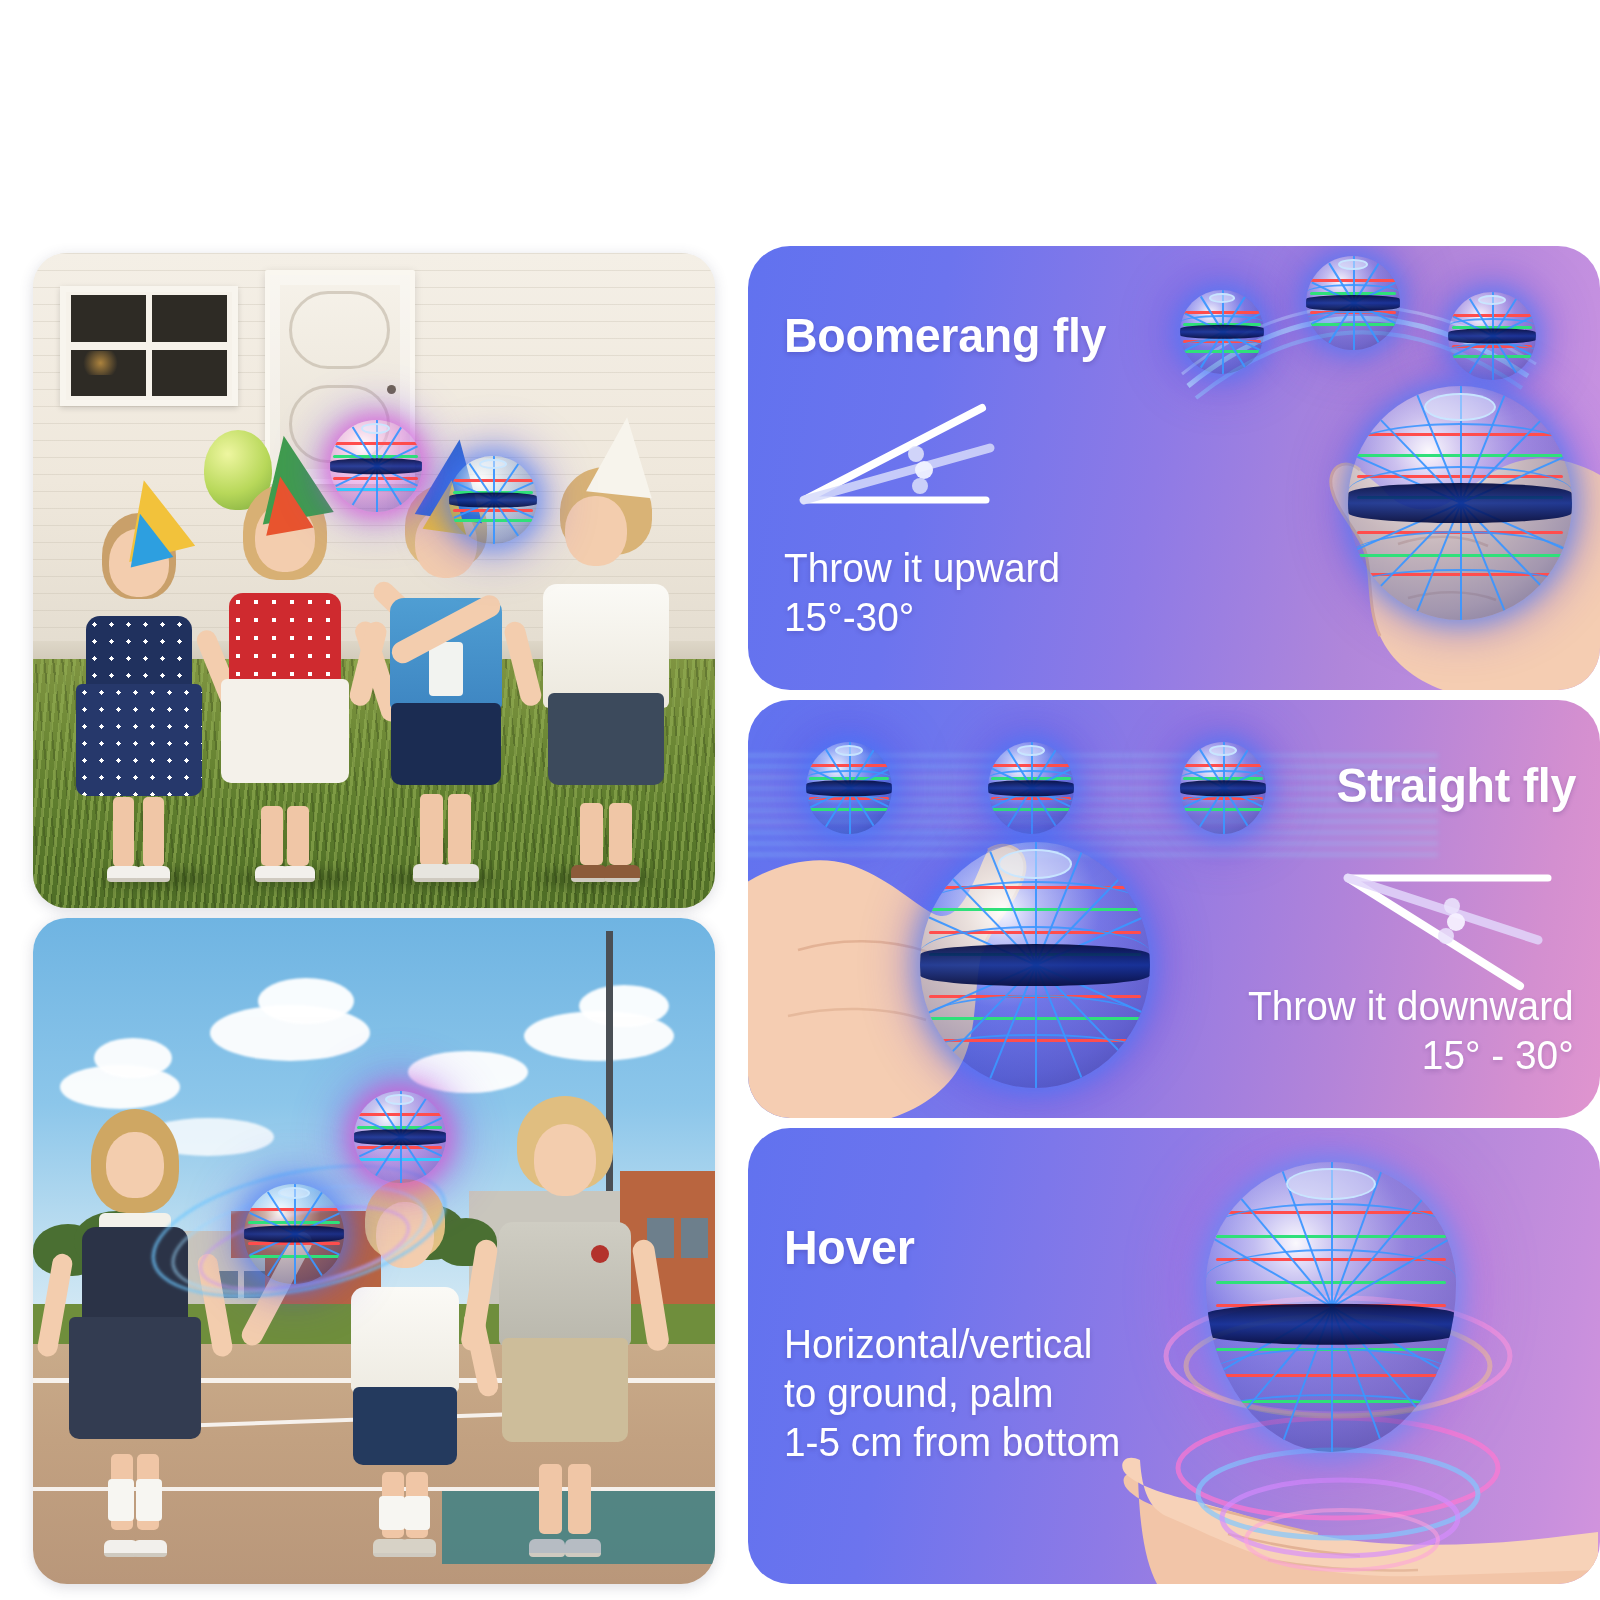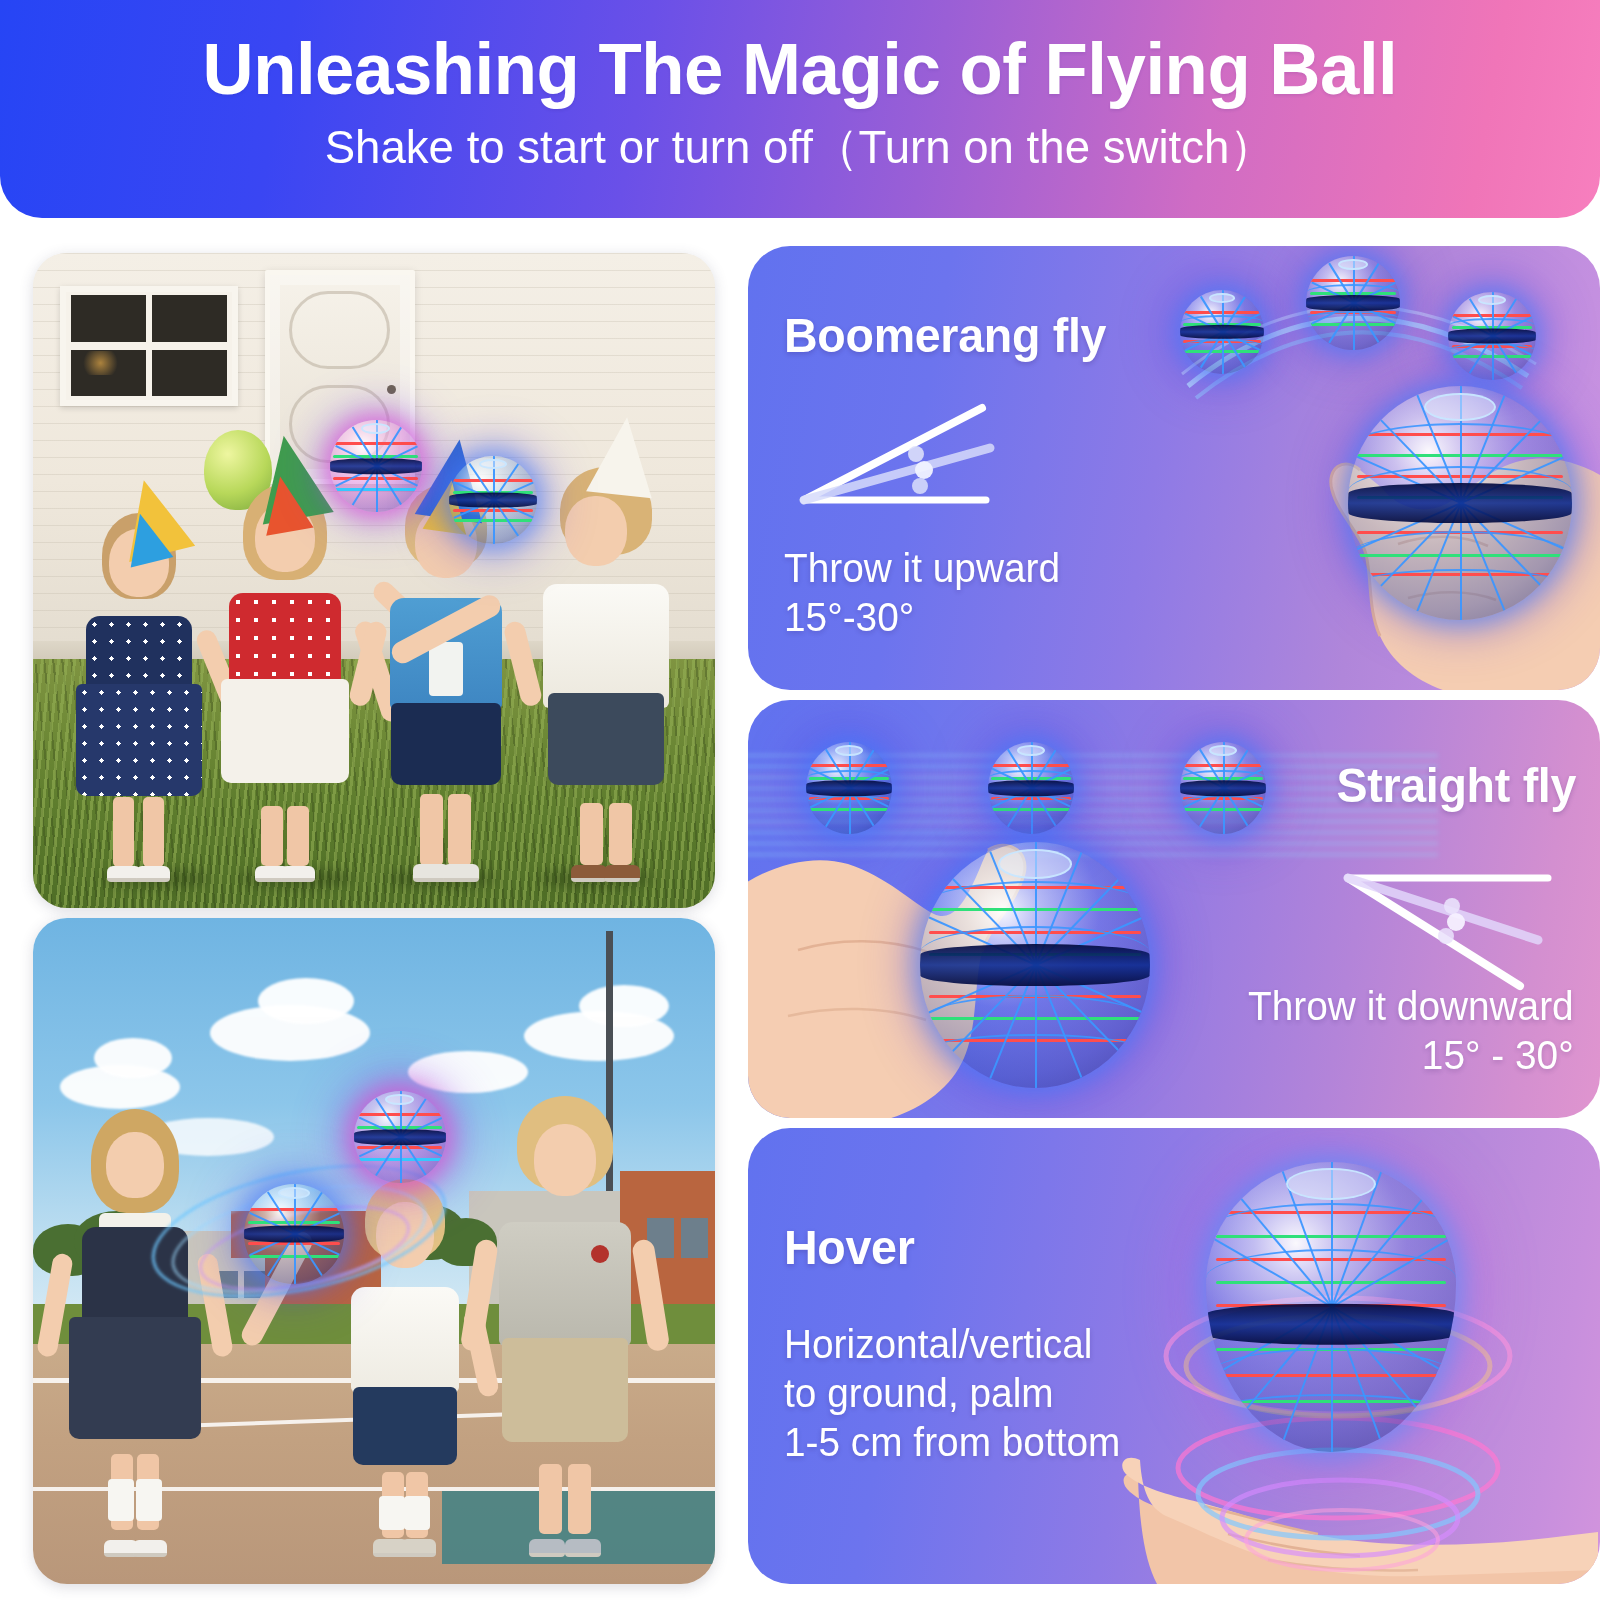--- a/index.html
+++ b/index.html
@@ -182,24 +182,20 @@
   .angle-icon svg { display:block; overflow:visible; }
 
   .hand { position:absolute; }
   .hand svg { display:block; }
 </style>
 </head>
 <body>
 
 <div class="page">
 
-  <div class="header">
-    <h1>Unleashing The Magic of Flying Ball</h1>
-    <h2>Shake to start or turn off（Turn on the switch）</h2>
-  </div>
 
   <div class="photo" id="photo-party">
     <div class="party-bg"></div>
 
     <div class="house">
       <div class="house-siding"></div>
 
       <div class="window-frame">
         <div class="pane a"></div>
           <div class="pane b"></div>

